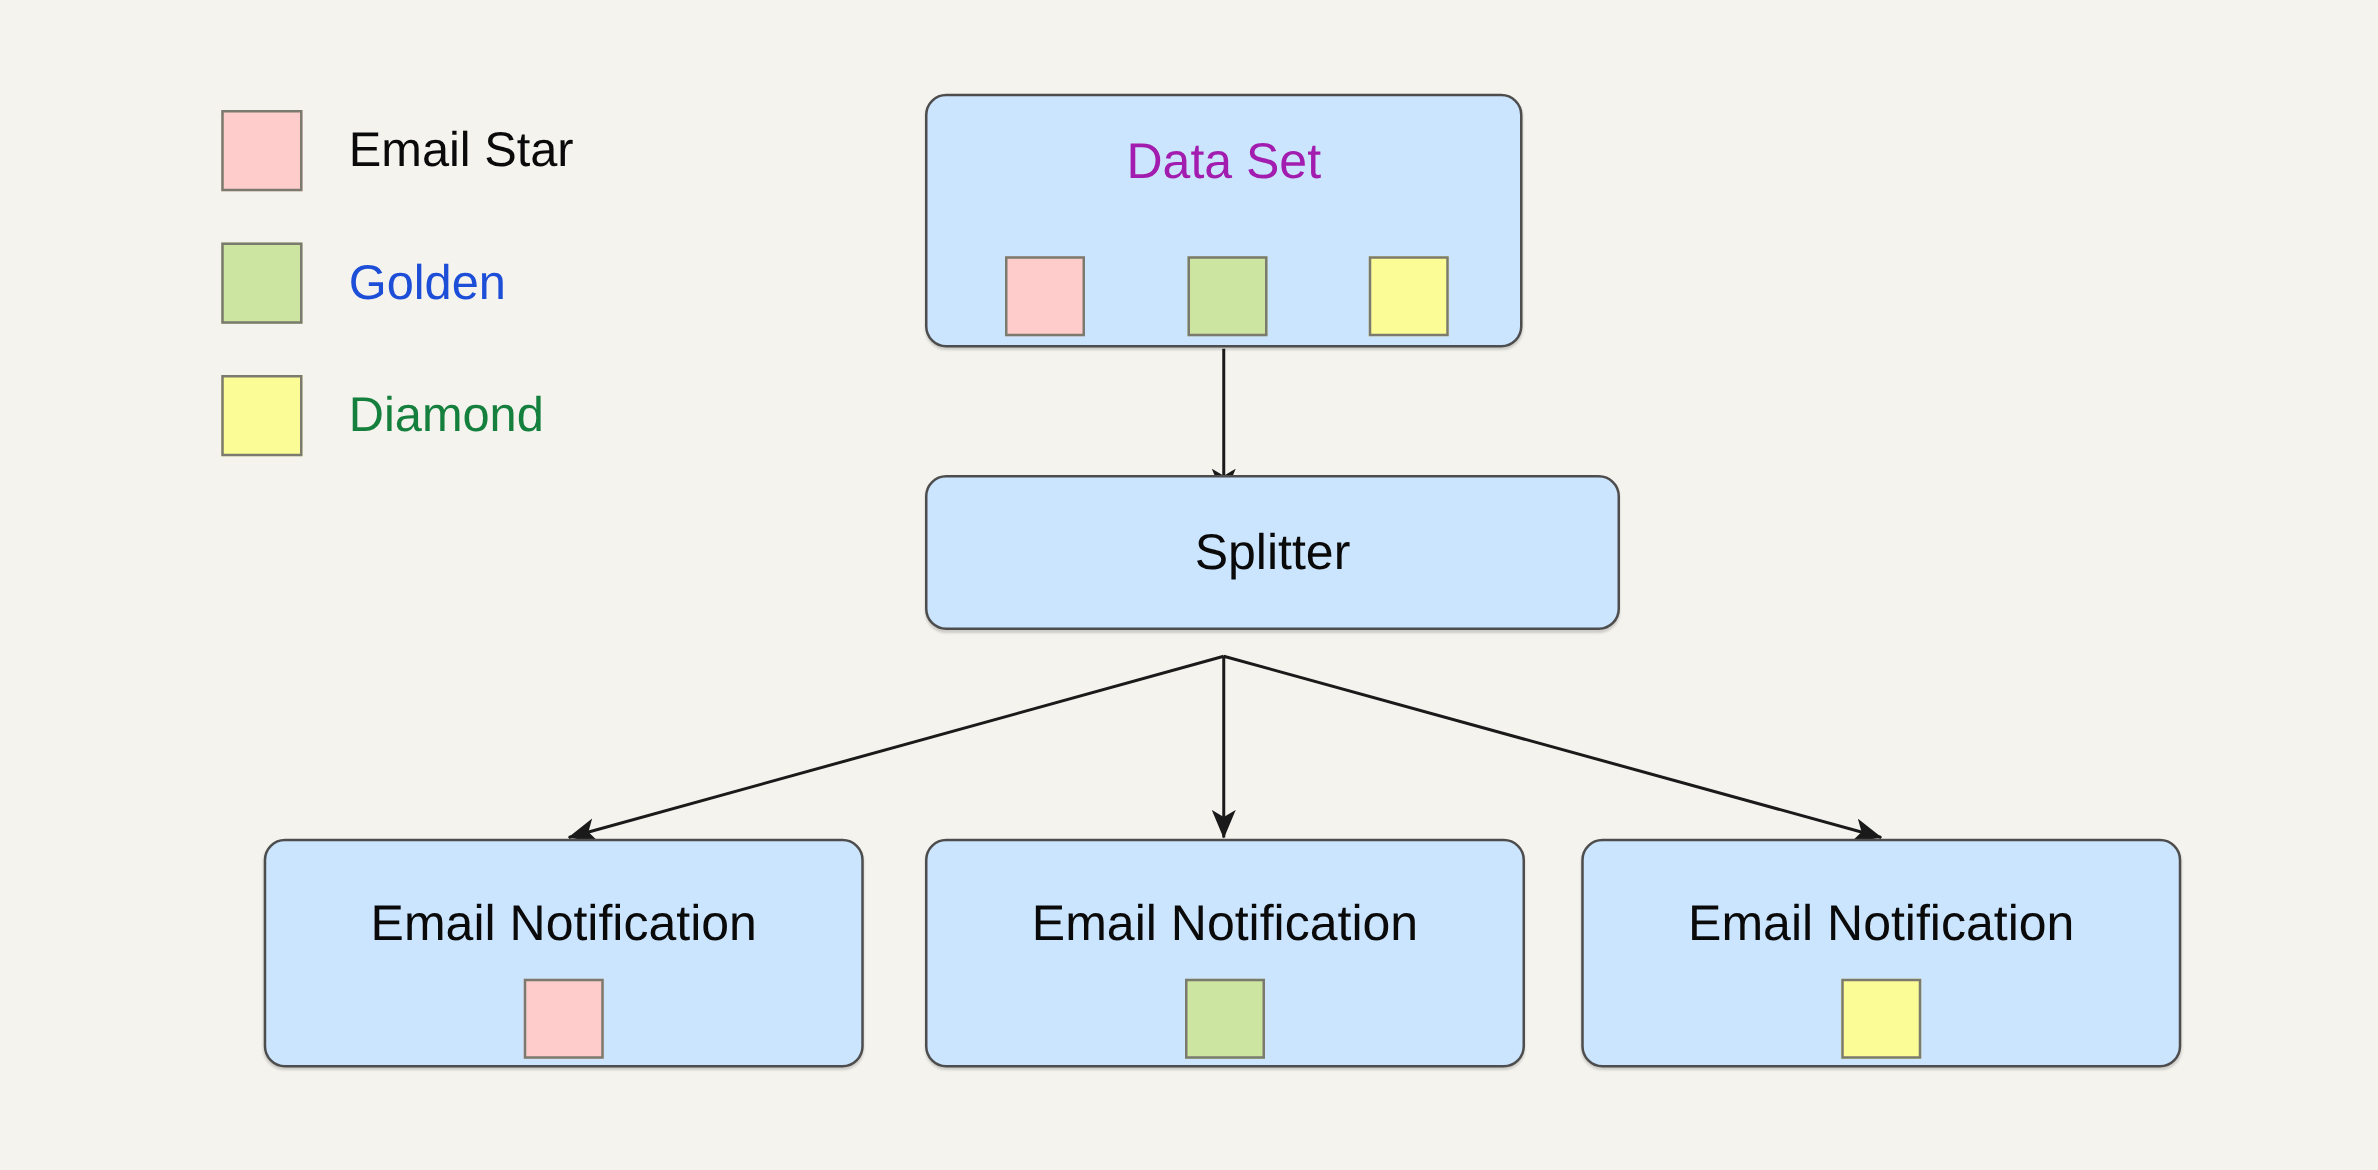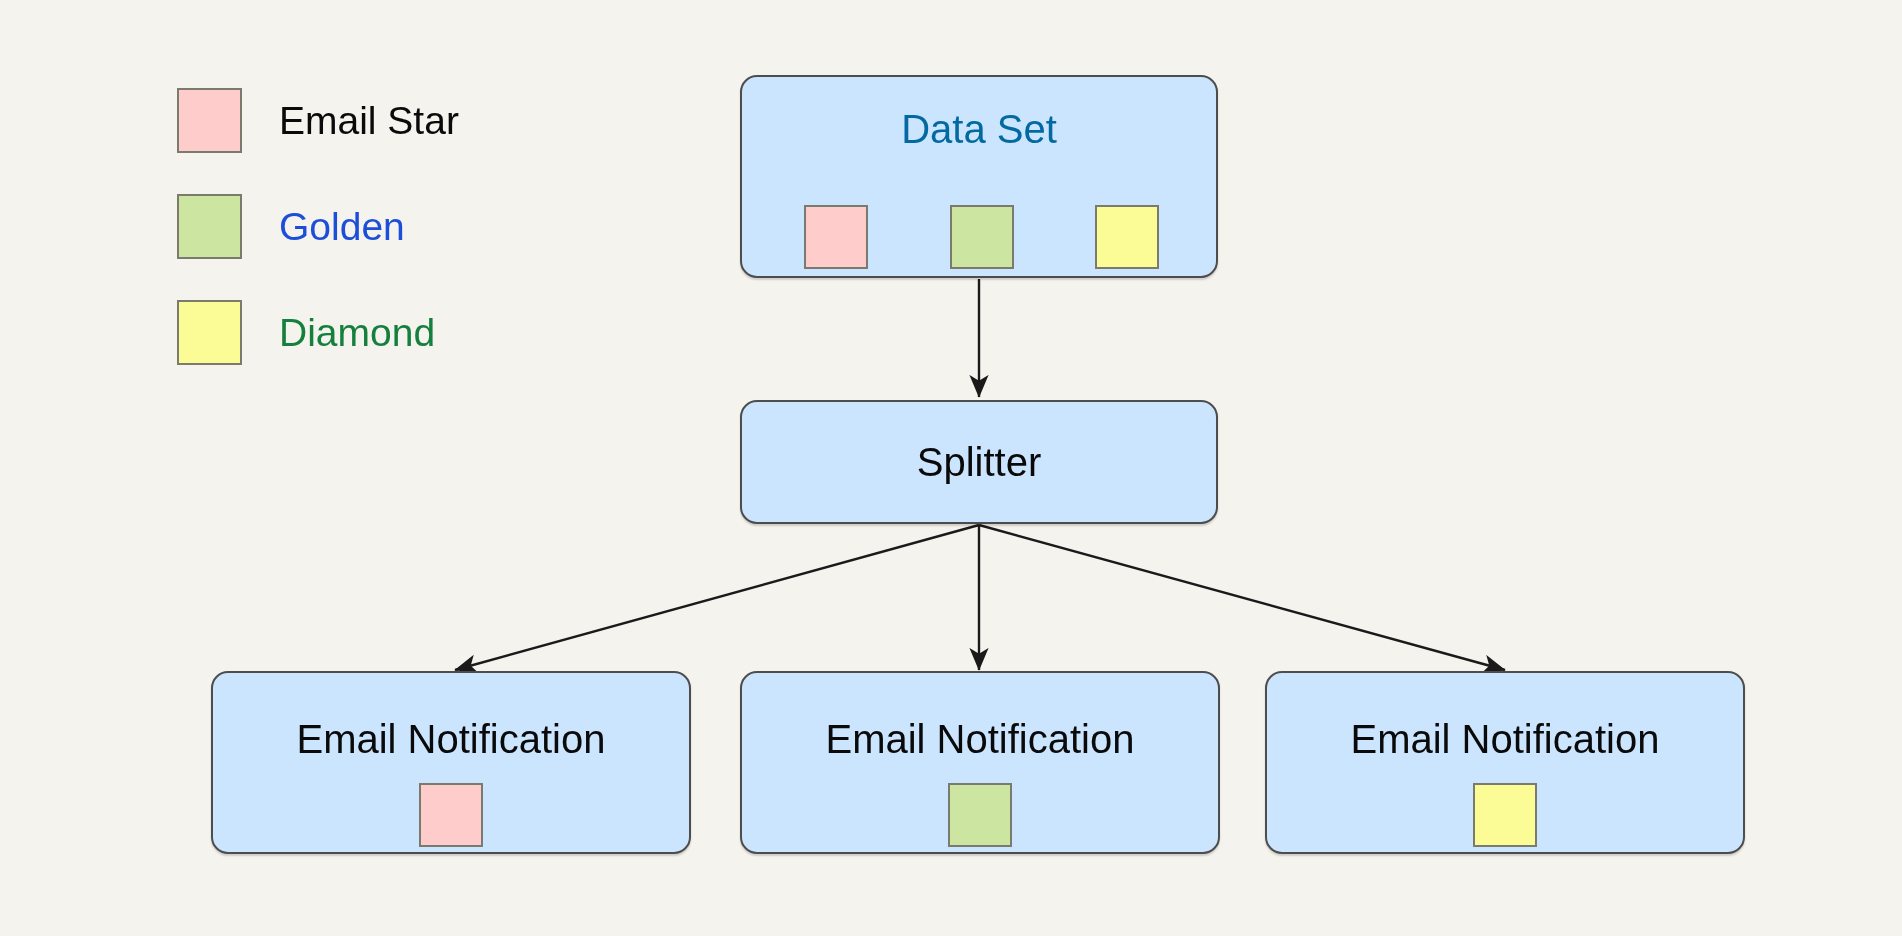--- a/index.html
+++ b/index.html
@@ -93,22 +93,22 @@
   }
   #node-dataset .node-title { top: 30px; }
   #node-dataset .chip { top: 128px; }
   #node-dataset .chip.c0 { left: 62px; }
   #node-dataset .chip.c1 { left: 208px; }
   #node-dataset .chip.c2 { left: 353px; }
 
   
   #node-splitter {
     left: 740px;
-    top: 400px;
-    width: 478px;
+    top: 380px;
+    width: 556px;
     height: 124px;
   }
   #node-splitter .node-title { top: 38px; }
 
   
   .node-email {
     top: 671px;
     width: 480px;
     height: 183px;
     padding-left: 40px;
@@ -157,21 +157,21 @@
     </div>
 
     <div class="legend-row">
       <span class="legend-swatch" style="background-color: rgb(252, 252, 150); border-color: rgb(122, 122, 110);"></span>
       <span class="legend-label" style="color: #15803d;">Diamond</span>
     </div>
 
   </div>
 
   <div class="node" id="node-dataset" style="background-color: rgb(204, 229, 255); border-color: rgb(77, 77, 77);">
-    <div class="node-title" style="color: #0369a1;">Data Set</div>
+    <div class="node-title" style="color: #a21caf;">Data Set</div>
     <span class="chip c0" style="background-color: rgb(255, 204, 204); border-color: rgb(122, 122, 110);"></span>
     <span class="chip c1" style="background-color: rgb(204, 229, 160); border-color: rgb(122, 122, 110);"></span>
     <span class="chip c2" style="background-color: rgb(252, 252, 150); border-color: rgb(122, 122, 110);"></span>
   </div>
 
   <div class="node" id="node-splitter" style="background-color: rgb(204, 229, 255); border-color: rgb(77, 77, 77);">
     <div class="node-title" style="color: rgb(10, 10, 10);">Splitter</div>
   </div>
 
   <div class="node node-email" id="node-email-0" style="background-color: rgb(204, 229, 255); border-color: rgb(77, 77, 77);">

